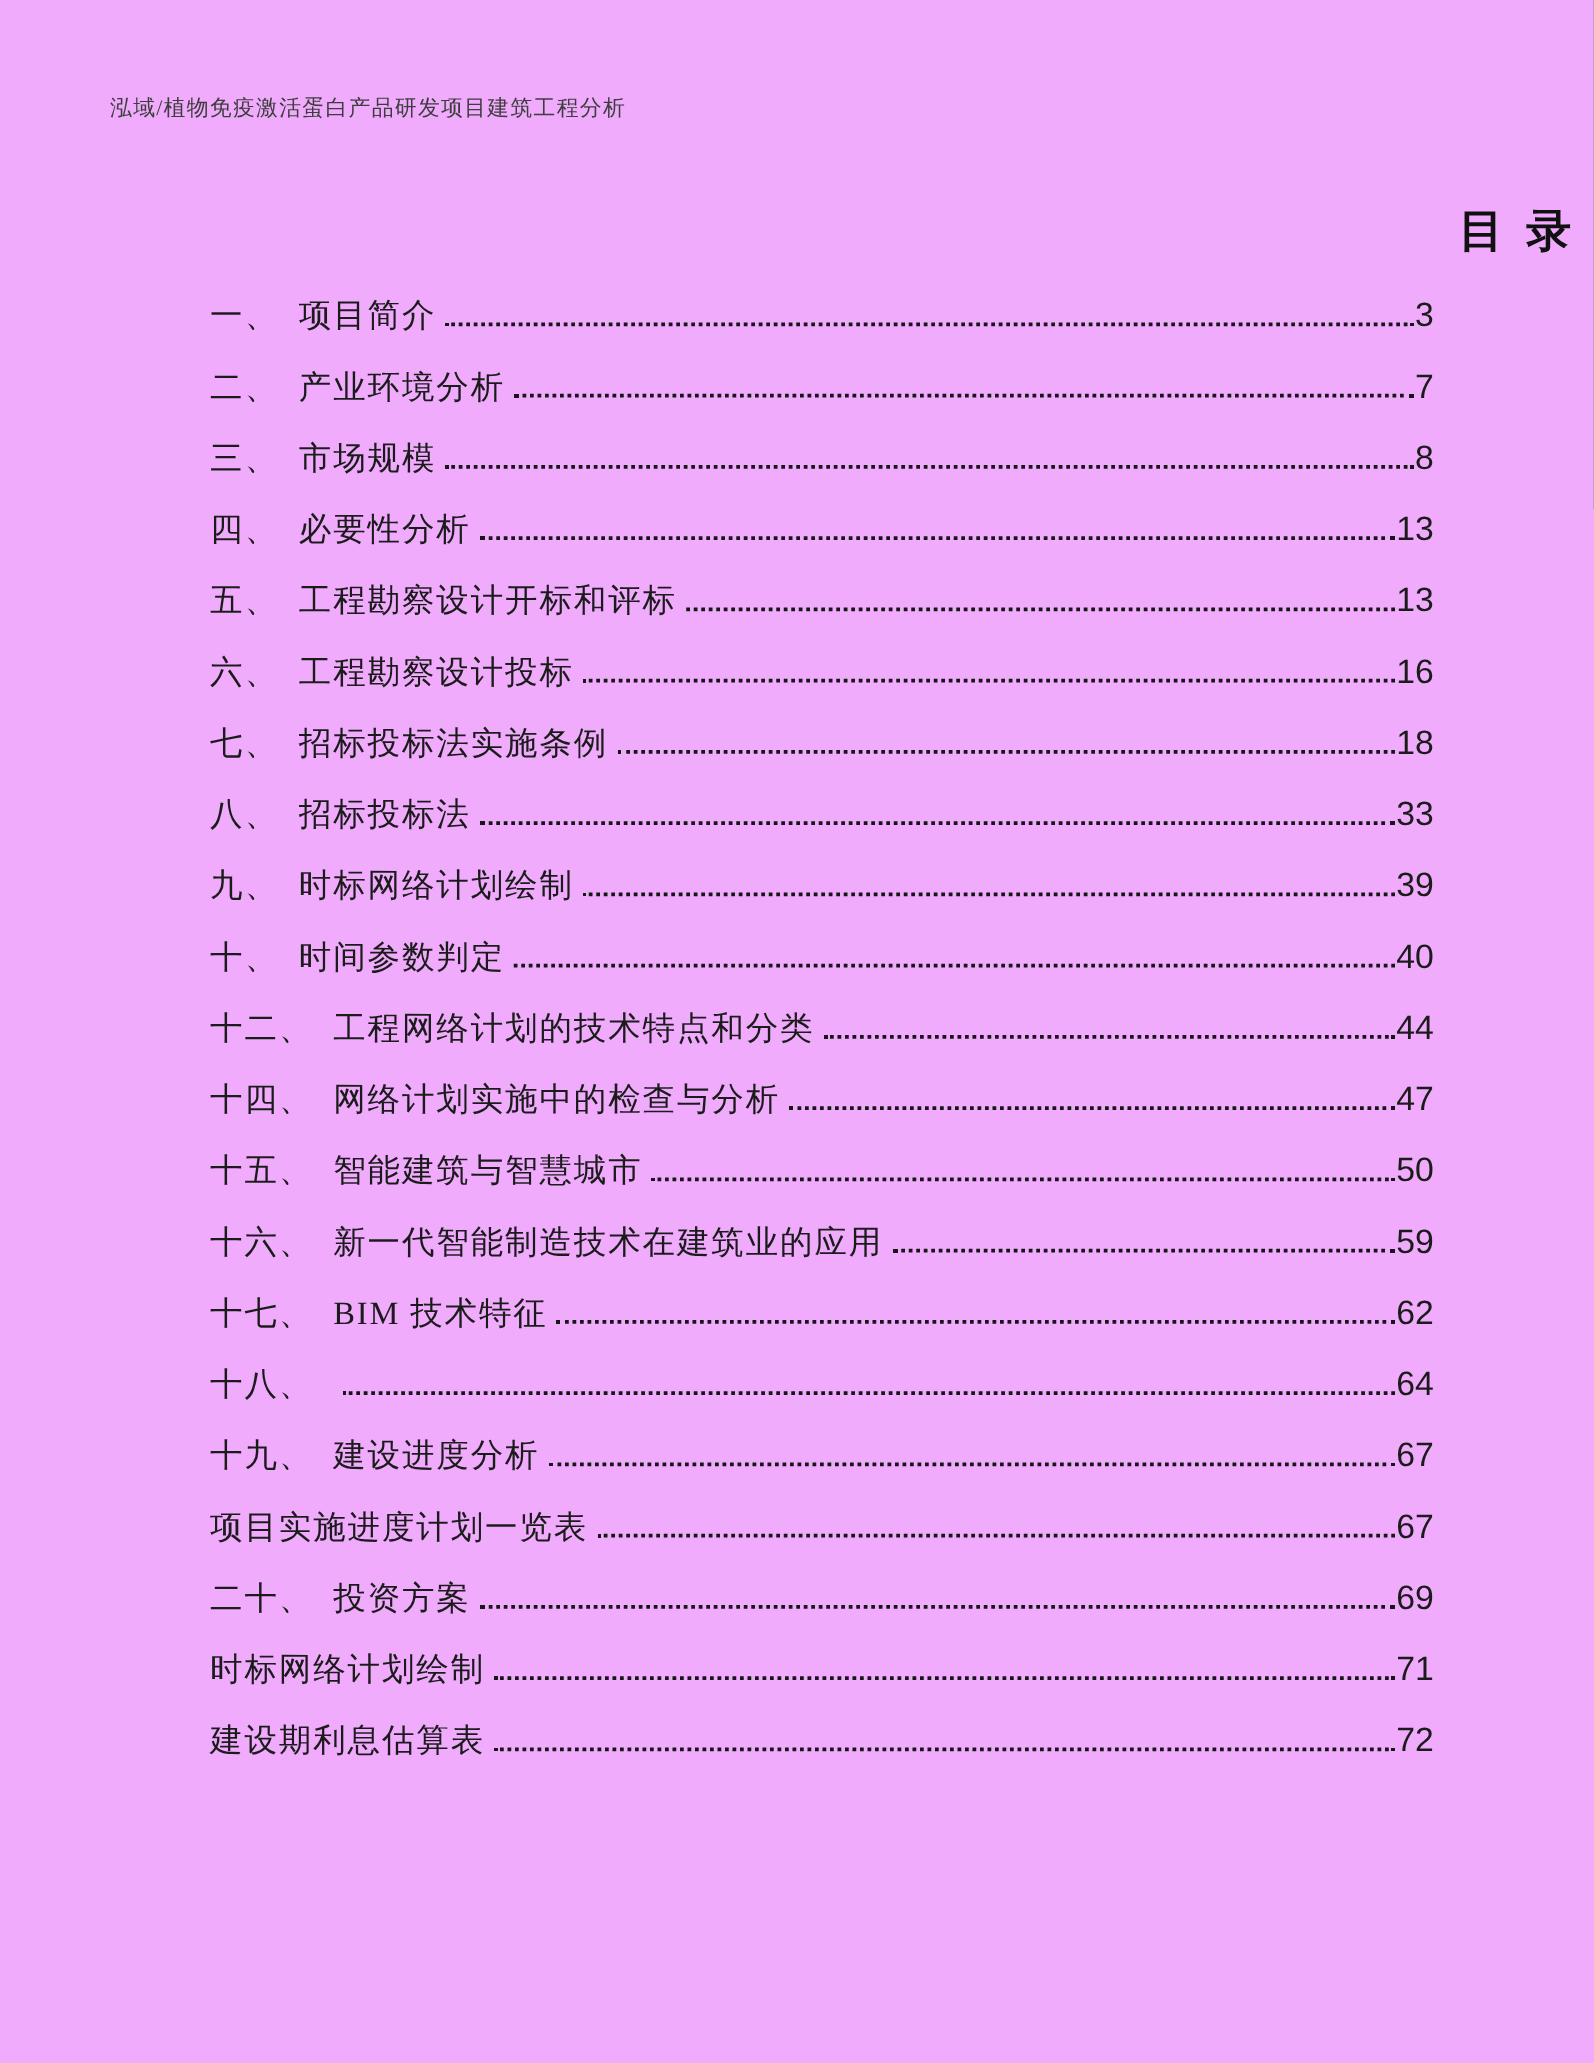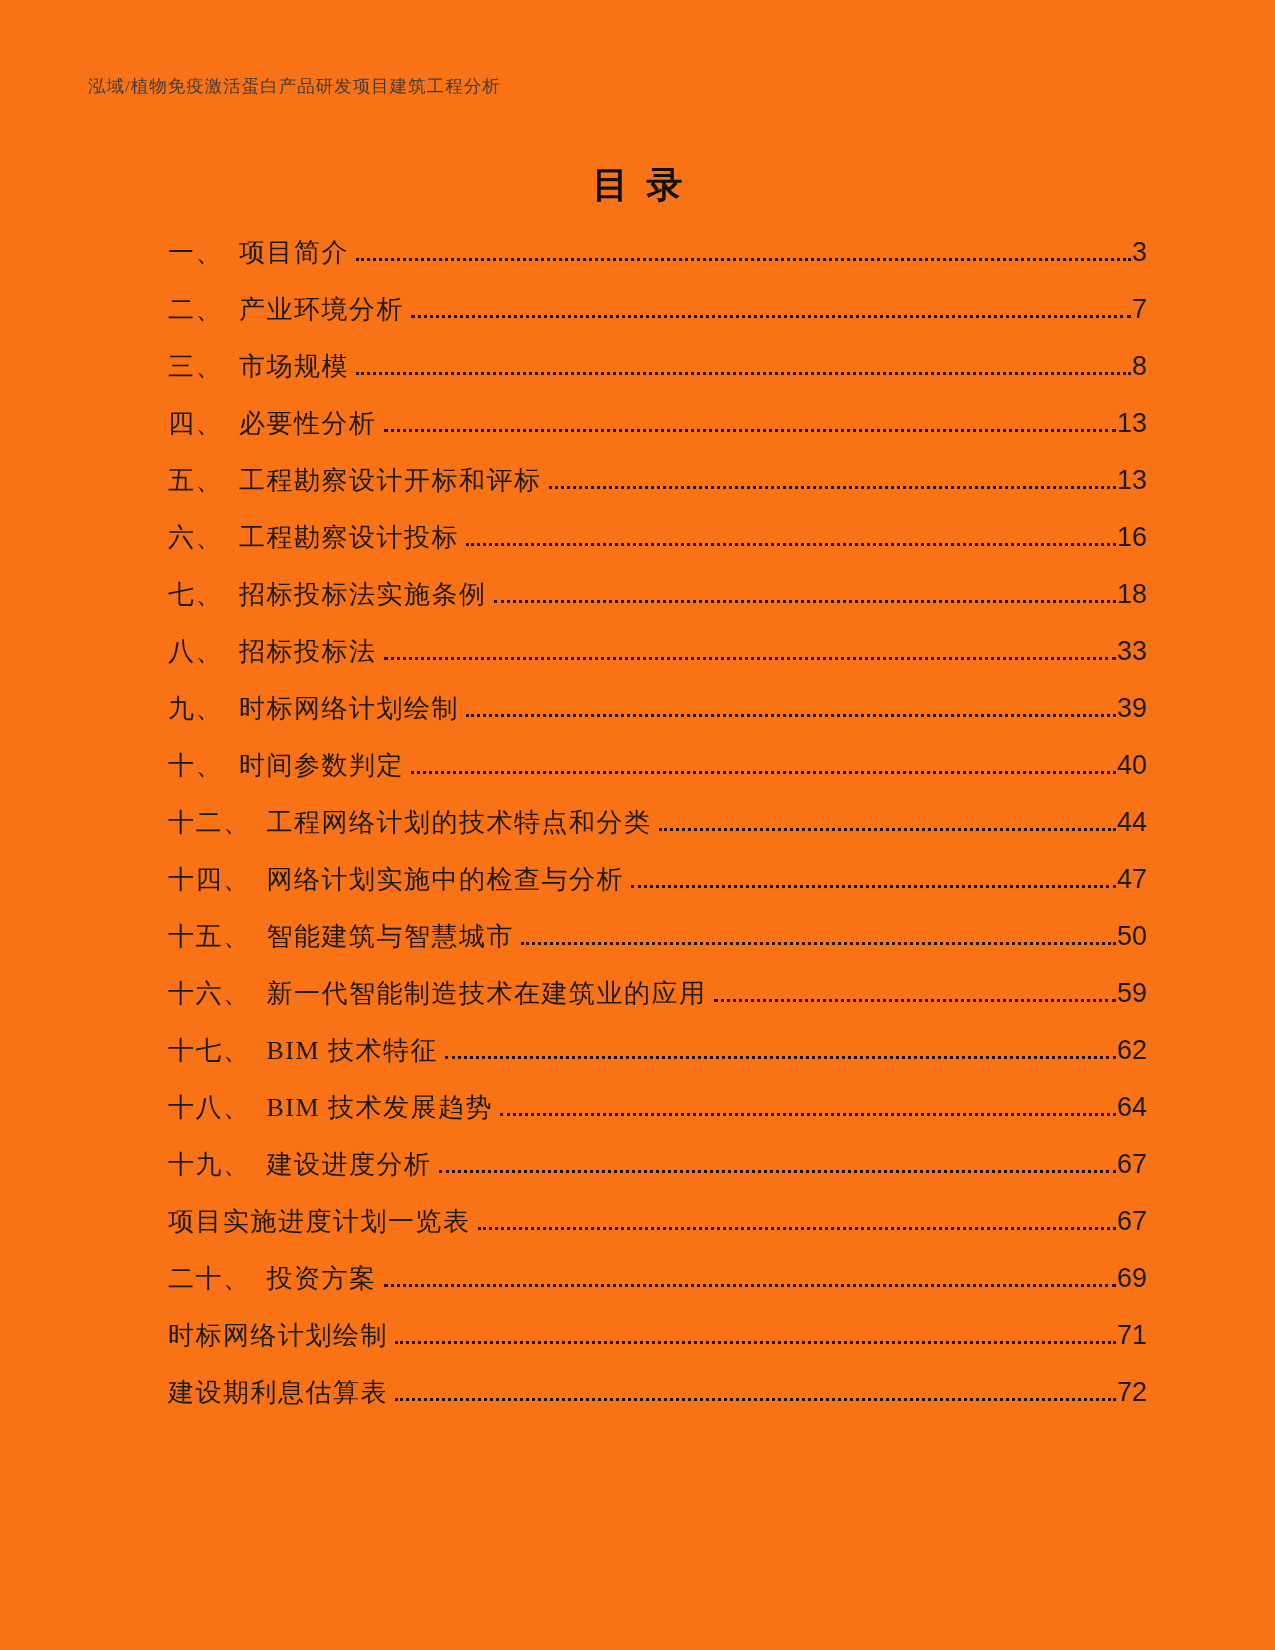--- a/index.html
+++ b/index.html
@@ -4,41 +4,41 @@
 <style>
   * { margin: 0; padding: 0; box-sizing: border-box; }
   html, body { background: #888; }
   body { font-family: "Liberation Serif", serif; }
 
   .page {
     position: relative;
     width: 1275px;
     height: 1650px;
     margin: 0 auto;
-    background: #f97316;
+    background: #f0abfc;
     overflow: hidden;
   }
 
   .doc-header {
     position: absolute;
     left: 88px;
     top: 74px;
     font-size: 17.5px;
     line-height: 24px;
     color: #3d3d3d;
     letter-spacing: 1px;
     font-family: "Liberation Serif", serif;
   }
 
   .doc-title {
     position: absolute;
     top: 163px;
     left: 0;
     width: 100%;
-    text-align: center;
+    text-align: right;
     font-size: 36px;
     line-height: 44px;
     font-weight: bold;
     color: #111111;
   }
   .doc-title .title-text {
     letter-spacing: 18px;
     padding-left: 18px;
   }
 
@@ -196,21 +196,20 @@
 
     <div class="toc-row">
       <span class="toc-num">十七、</span>
       <span class="toc-title">BIM 技术特征</span>
       <span class="leader"></span>
       <span class="toc-page">62</span>
     </div>
 
     <div class="toc-row">
       <span class="toc-num">十八、</span>
-      <span class="toc-title">BIM 技术发展趋势</span>
       <span class="leader"></span>
       <span class="toc-page">64</span>
     </div>
 
     <div class="toc-row">
       <span class="toc-num">十九、</span>
       <span class="toc-title">建设进度分析</span>
       <span class="leader"></span>
       <span class="toc-page">67</span>
     </div>

